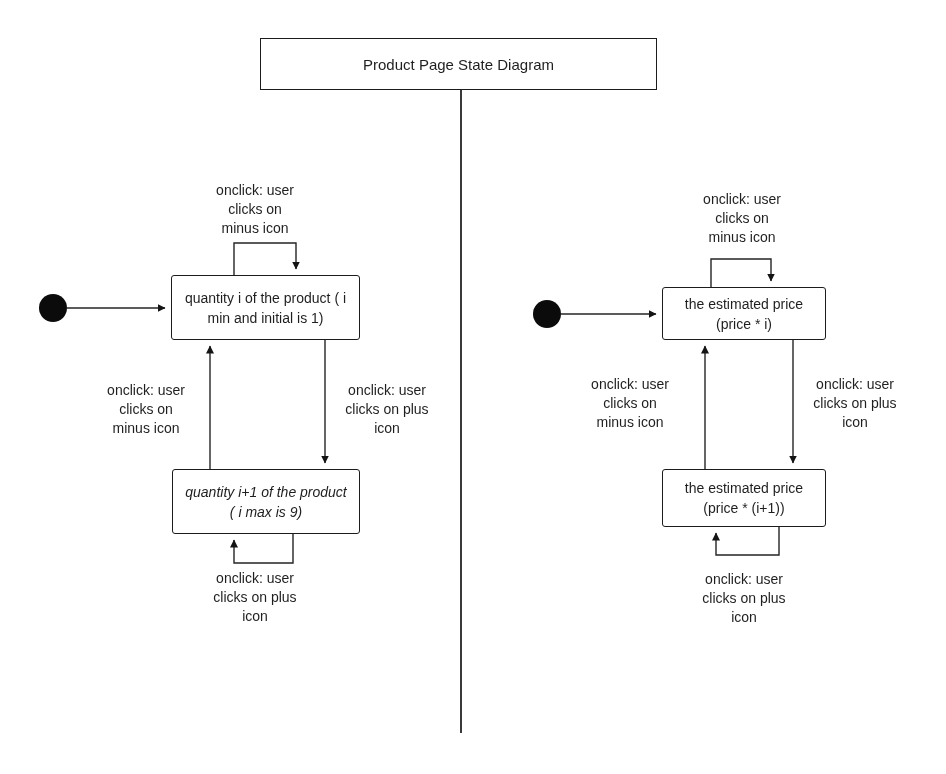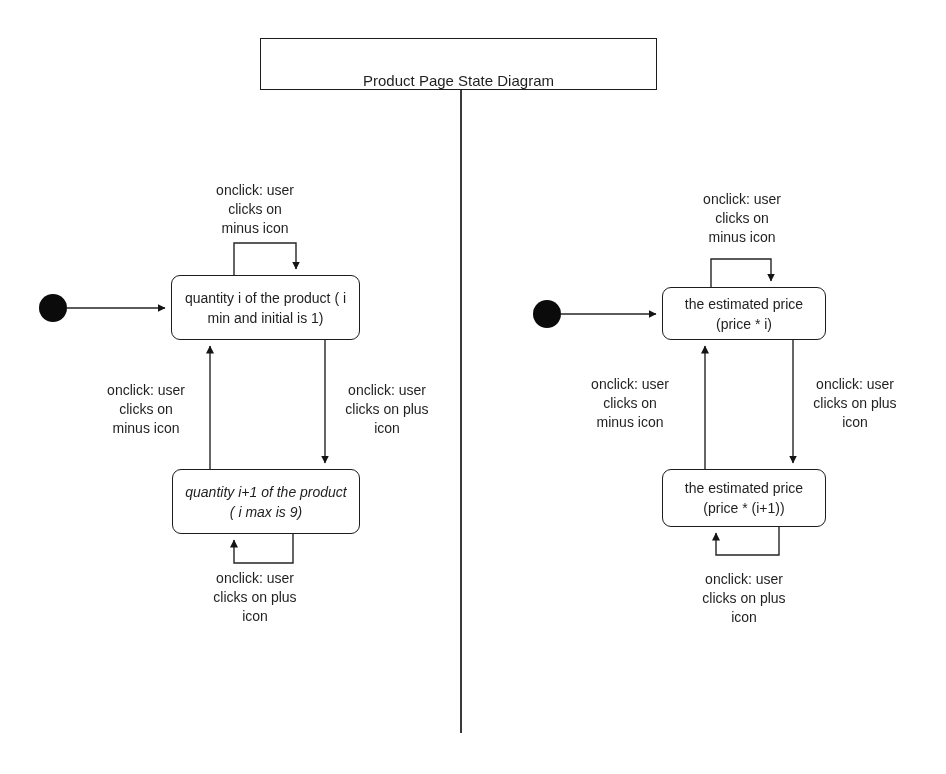--- a/index.html
+++ b/index.html
@@ -18,35 +18,35 @@
     width: 946px; height: 774px;
     pointer-events: none;
   }
   .title-box {
     position: absolute;
     left: 260px; top: 38px;
     width: 397px; height: 52px;
     border: 1.5px solid #1c1c1c;
     background: #ffffff;
     display: flex;
-    align-items: flex-end;
+    align-items: center;
     justify-content: center;
     font-size: 15px;
     box-sizing: border-box;
   }
   .divider {
     position: absolute;
     left: 460px; top: 90px;
     width: 2px; height: 643px;
     background: #3a3a3a;
   }
   .state-box {
     position: absolute;
     border: 1.5px solid #1c1c1c;
-    border-radius: 9px;
+    border-radius: 3px;
     background: #ffffff;
     display: flex;
     align-items: center;
     justify-content: center;
     text-align: center;
     font-size: 14px;
     line-height: 20px;
     white-space: pre-line;
     box-sizing: border-box;
     padding: 2px 4px;

